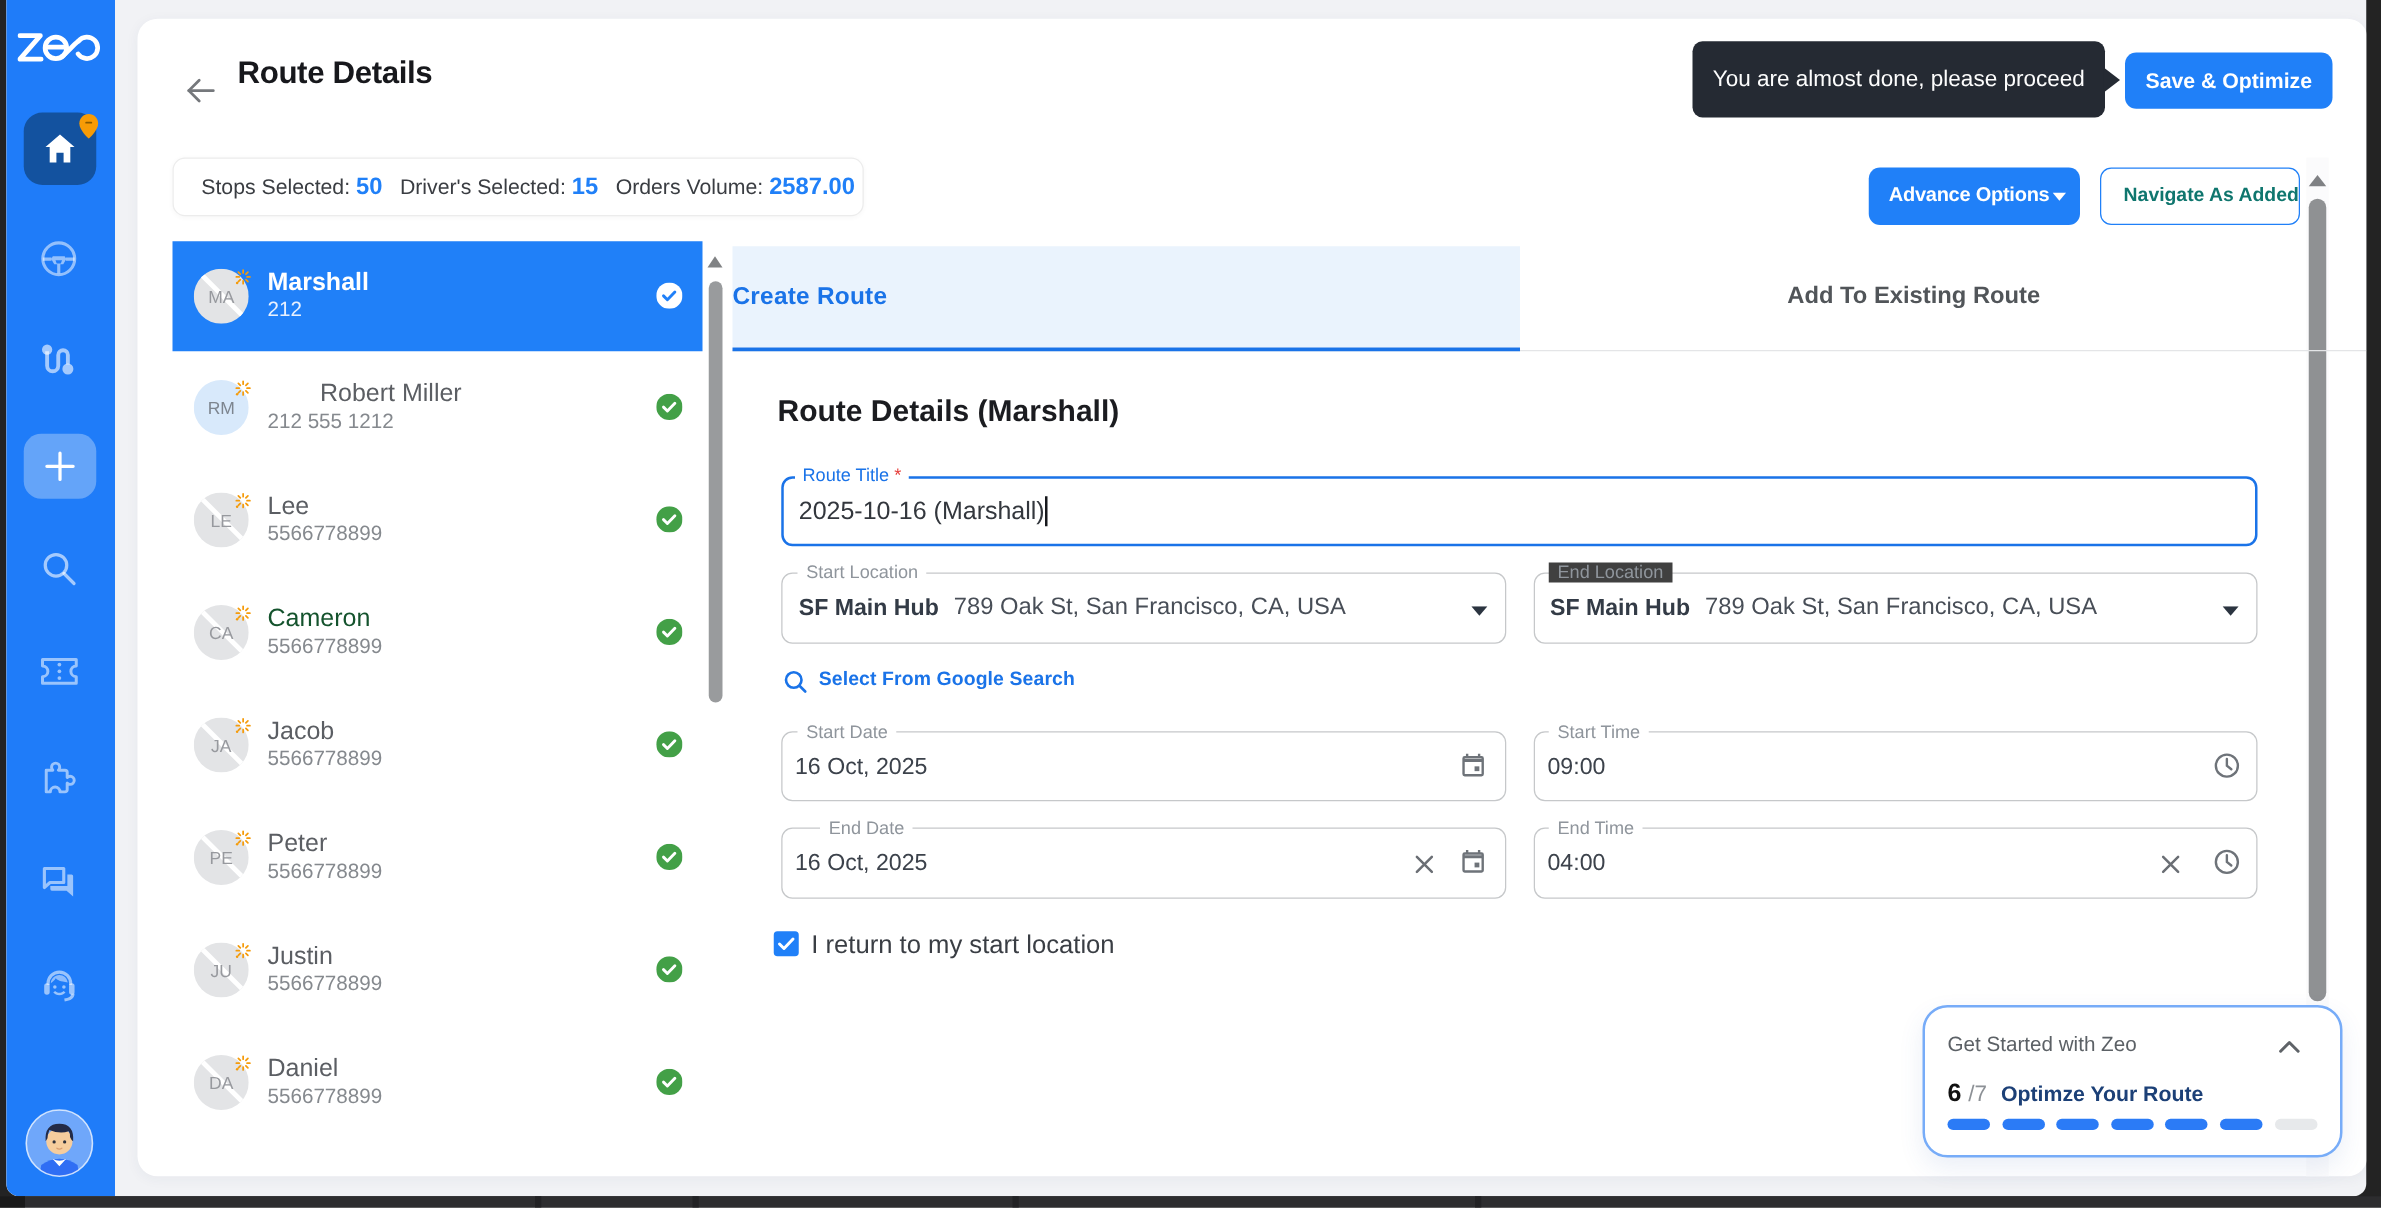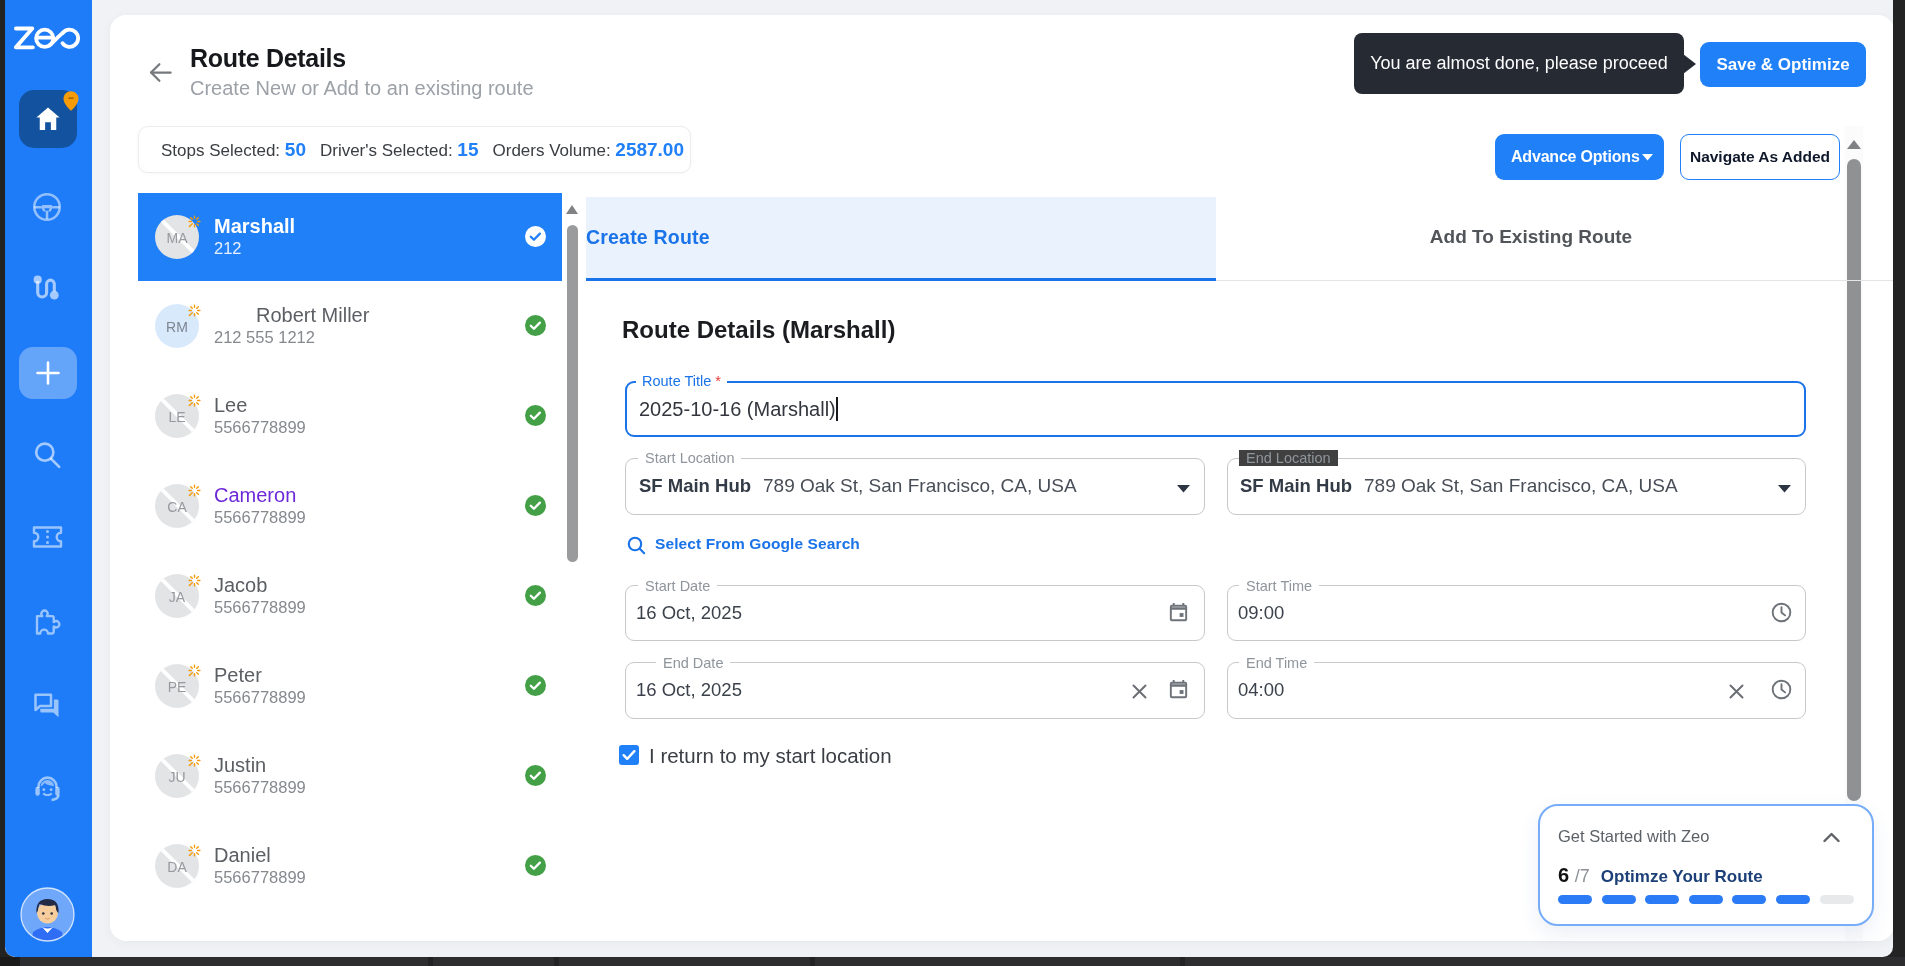--- a/index.html
+++ b/index.html
@@ -117,36 +117,35 @@
   </div>
   <div id="rightgutter"></div>
 
   <svg class="abs" style="left:142px;top:59px;" width="27" height="27" viewBox="0 0 24 24">
       <g fill="none" stroke="#75787c" stroke-width="2" stroke-linecap="round" stroke-linejoin="round">
         <path d="M21 12H3.6"></path>
         <path d="M11 4.6 3.6 12l7.4 7.4"></path>
       </g>
     </svg>
   <div class="abs" style="left:185px;top:44px;font-size:25px;font-weight:bold;color:#17181c;letter-spacing:-0.3px;">Route Details</div>
-  <div class="abs" style="left:185px;top:77px;font-size:20px;color:#9ba1a7;">Create New or Add to an existing route</div>
 
   <div class="abs" style="left:1349px;top:33px;width:330px;height:61px;background:#252a33;border-radius:8px;"></div>
   <div class="abs" style="left:1349px;top:33px;width:330px;height:61px;line-height:61px;text-align:center;font-size:18px;color:#fdfdfd;">You are almost done, please proceed</div>
   <div class="abs" style="left:1678px;top:54px;width:0;height:0;border-top:10px solid transparent;border-bottom:10px solid transparent;border-left:13px solid #252a33;"></div>
 
   <div class="abs" style="left:1695px;top:42px;width:166px;height:45px;background:#2080f8;border-radius:9px;line-height:45px;text-align:center;font-size:17px;font-weight:bold;color:#fff;">Save &amp; Optimize</div>
 
   <div class="abs" style="left:133px;top:126px;width:553px;height:47px;background:#fff;border:1px solid #ececec;border-radius:10px;box-shadow:0 1px 4px rgba(0,0,0,.03);line-height:45px;font-size:17px;color:#3a3d42;padding-left:22px;white-space:nowrap;">Stops Selected:&nbsp;<span style="color:#2080f8;font-weight:bold;font-size:19px;">50</span><span style="display:inline-block;width:14px;"></span>Driver's Selected:&nbsp;<span style="color:#2080f8;font-weight:bold;font-size:19px;">15</span><span style="display:inline-block;width:14px;"></span>Orders Volume:&nbsp;<span style="color:#2080f8;font-weight:bold;font-size:19px;">2587.00</span></div>
 
   <div class="abs" style="left:1490px;top:134px;width:169px;height:46px;background:#2080f8;border-radius:9px;line-height:46px;color:#fff;font-size:16px;font-weight:bold;text-align:left;padding-left:16px;white-space:nowrap;letter-spacing:-0.2px;">Advance Options
     <svg style="position:absolute;right:11px;top:20px;" width="11" height="7" viewBox="0 0 11 7">
         <path fill="#ffffff" d="M0 0h11L5.5 6.5z"></path>
       </svg>
   </div>
-  <div class="abs" style="left:1675px;top:134px;width:160px;height:46px;background:#fff;border:1.5px solid #2080f8;border-radius:9px;line-height:43px;color:#0f172a;font-size:15.5px;font-weight:bold;text-align:center;white-space:nowrap;">Navigate As Added</div>
+  <div class="abs" style="left:1675px;top:134px;width:160px;height:46px;background:#fff;border:1.5px solid #2080f8;border-radius:9px;line-height:43px;color:#0f766e;font-size:15.5px;font-weight:bold;text-align:right;white-space:nowrap;">Navigate As Added</div>
 
   <div class="abs" style="left:1840px;top:126px;width:18px;height:815px;background:#fbfbfc;"></div>
   <div class="abs" style="left:1842px;top:140px;width:0;height:0;border-left:7px solid transparent;border-right:7px solid transparent;border-bottom:9px solid #7f8184;"></div>
   <div class="abs" style="left:1842px;top:159px;width:13.5px;height:642px;background:#8f9193;border-radius:7px;"></div>
 
   <div class="abs" style="left:133px;top:193px;width:424px;height:88px;background:#2080f8;"></div>
   <div id="drivers">
   <svg class="abs" style="left:150px;top:215px;" width="44" height="44" viewBox="0 0 44 44">
         <defs>
           <clipPath id="c237">
@@ -221,21 +220,21 @@
         <circle cx="22" cy="22" r="22" fill="#e3e4e6"></circle>
         <path d="M2.2 -2 L46.5 42.3 L43.8 45 L-0.5 0.7z" fill="#ffffff" clip-path="url(#c506)"></path>
         <text x="22" y="27.5" text-anchor="middle" font-family="Liberation Sans" font-size="14" fill="#97999e">CA</text>
       </svg>
       <svg class="abs" style="left:183px;top:484px;" width="13" height="13" viewBox="0 0 17 17">
         <g stroke="#f59b0a" stroke-width="1.8" stroke-linecap="round">
           <path d="M8.5 1.4v3M8.5 12.6v3M1.4 8.5h3M12.6 8.5h3M3.5 3.5l2.1 2.1M13.5 13.5l-2.1-2.1M3.5 13.5l2.1-2.1M13.5 3.5l-2.1 2.1"></path>
         </g>
         <circle cx="2.2" cy="14.8" r="1.3" fill="#f59b0a"></circle>
       </svg>
-      <div class="abs" style="left:209px;top:484px;font-size:20px;font-weight:500;color:#6d28d9;">Cameron</div>
+      <div class="abs" style="left:209px;top:484px;font-size:20px;font-weight:500;color:#14532d;">Cameron</div>
       <div class="abs" style="left:209px;top:508px;font-size:16.5px;color:#85898e;">5566778899</div>
       <svg class="abs" style="left:519.5px;top:495px;" width="21" height="21" viewBox="0 0 21 21">
         <circle cx="10.5" cy="10.5" r="10.5" fill="#43a047"></circle>
         <path d="M5.8 10.7l3.1 3.1 6-6.2" fill="none" stroke="#ffffff" stroke-width="2.3" stroke-linecap="round" stroke-linejoin="round"></path>
       </svg>
   <svg class="abs" style="left:150px;top:574px;" width="44" height="44" viewBox="0 0 44 44">
         <defs>
           <clipPath id="c596">
             <circle cx="22" cy="22" r="22"></circle>
           </clipPath>

